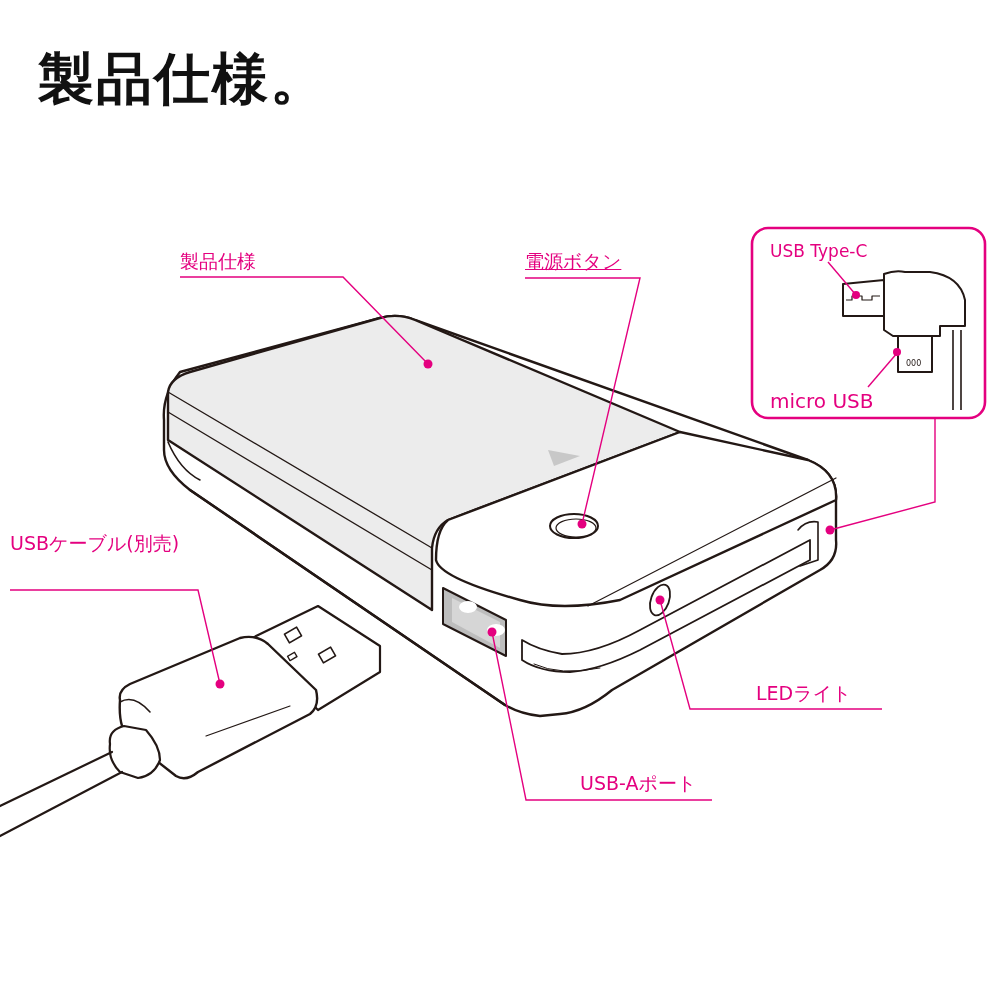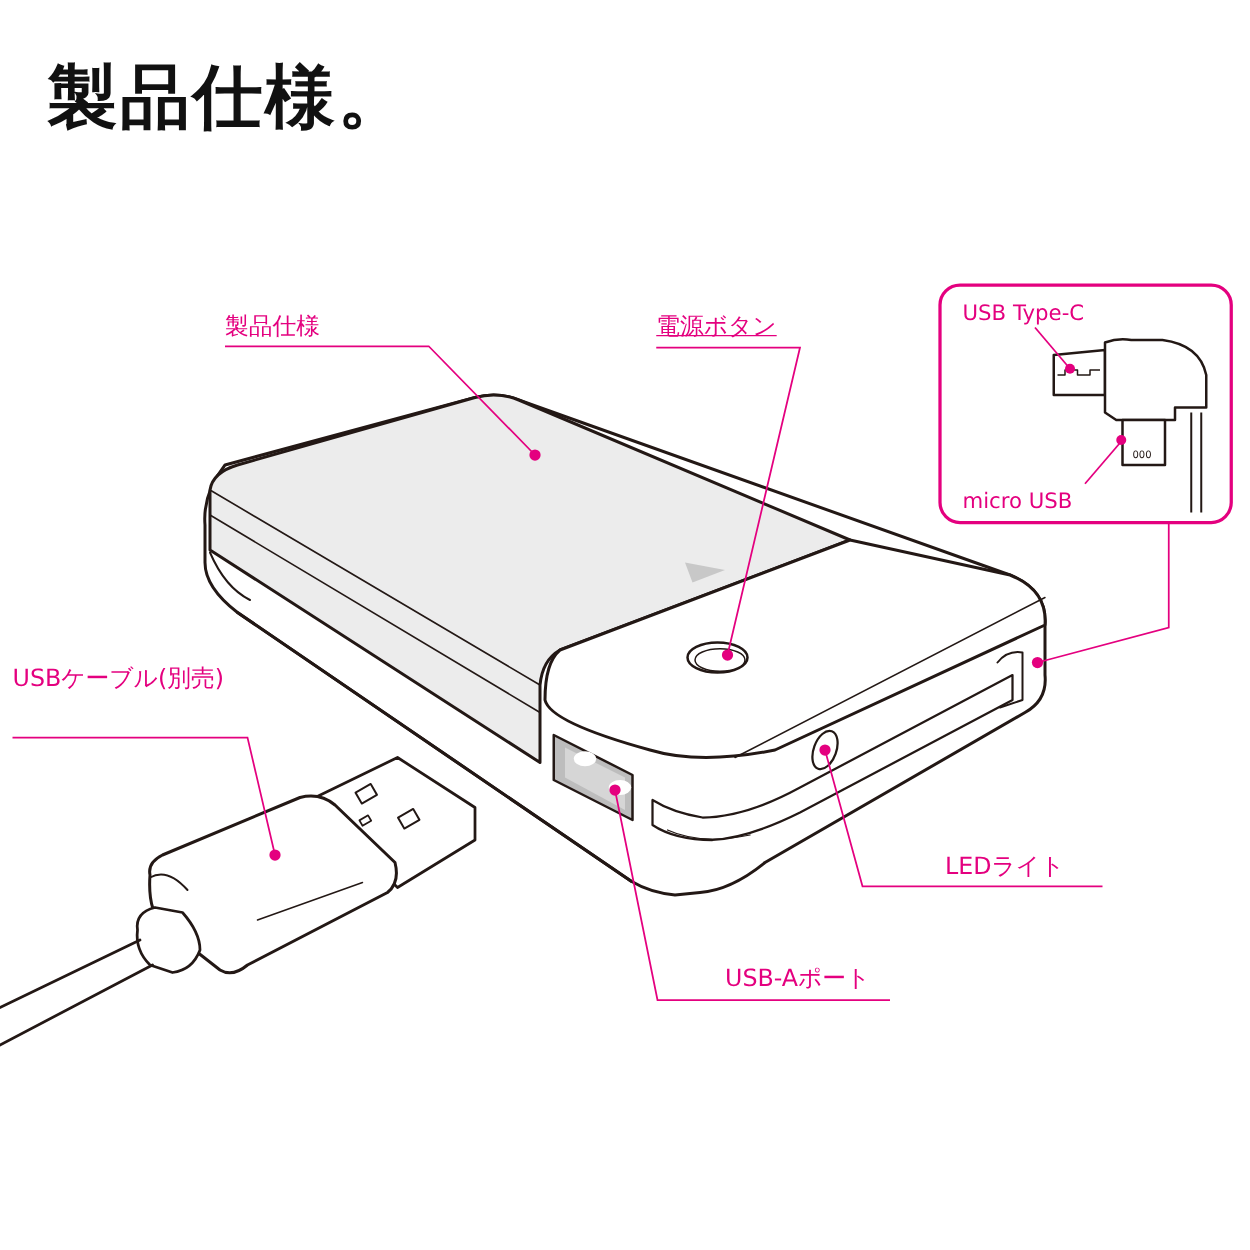--- a/index.html
+++ b/index.html
@@ -93,13 +93,13 @@
   </g>
   <text x="906" y="366" font-size="8" fill="#231815" font-family="DejaVu Sans, sans-serif">000</text>
 </svg>
 
 <div class="lbl" style="--accent:#e4007f; left:180px; top:250px;">製品仕様</div>
 <div class="lbl" style="--accent:#e4007f; left:525px; top:250px;text-decoration:underline;">電源ボタン</div>
 <div class="lbl" style="--accent:#e4007f; left:10px; top:532px;text-align:right;">USBケーブル(別売)</div>
 <div class="lbl" style="--accent:#e4007f; left:756px; top:682px;">LEDライト</div>
 <div class="lbl" style="--accent:#e4007f; left:580px; top:772px;text-align:center;">USB-Aポート</div>
 <div class="lbl" style="--accent:#e4007f; left:770px; top:240px; font-size:17px;">USB Type-C</div>
-<div class="lbl" style="--accent:#e4007f; left:770px; top:390px; font-size:17px;">micro USB</div>
+<div class="lbl" style="--accent:#e4007f; left:770px; top:390px; font-size:20px;">micro USB</div>
 
 </body></html>

